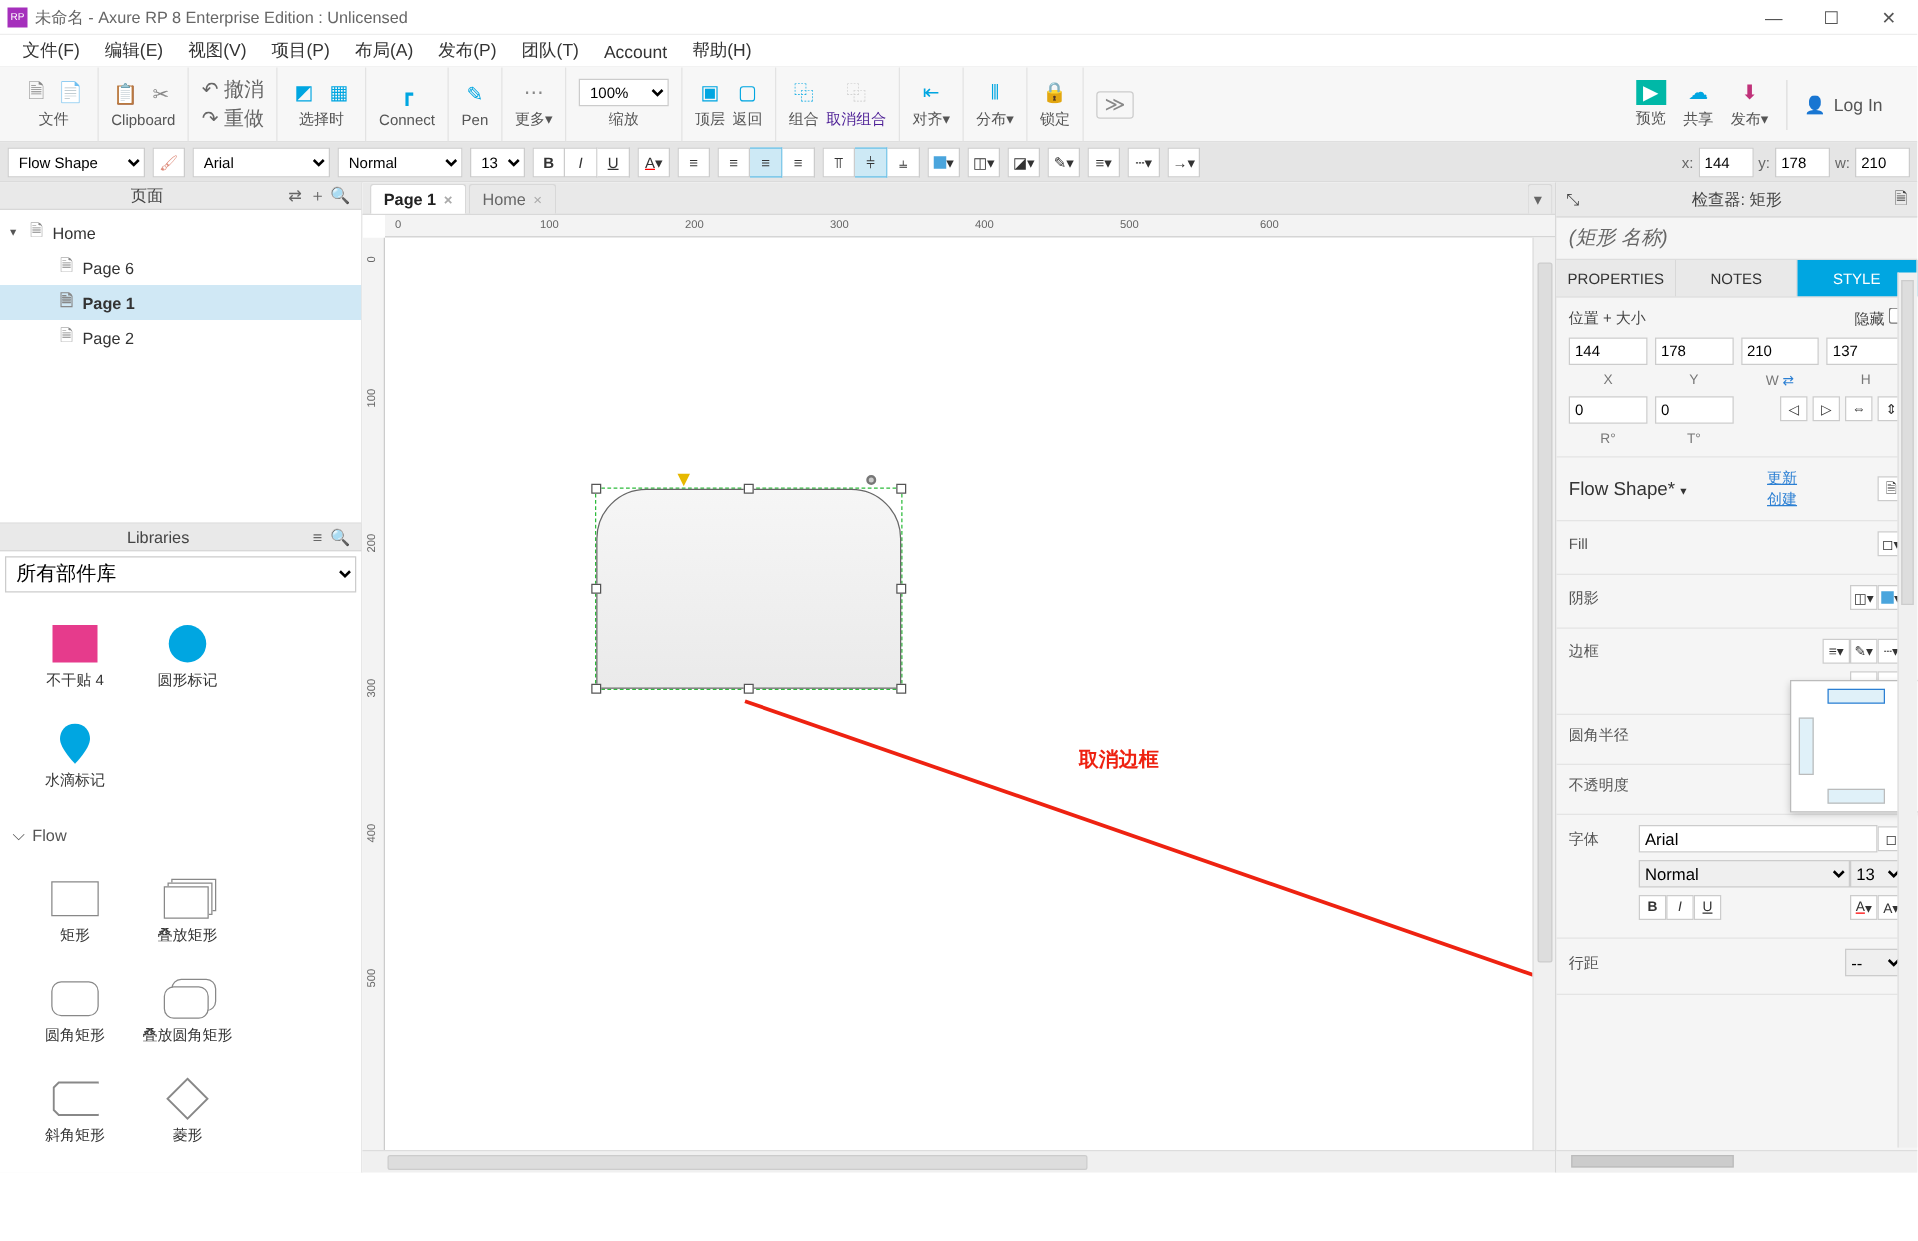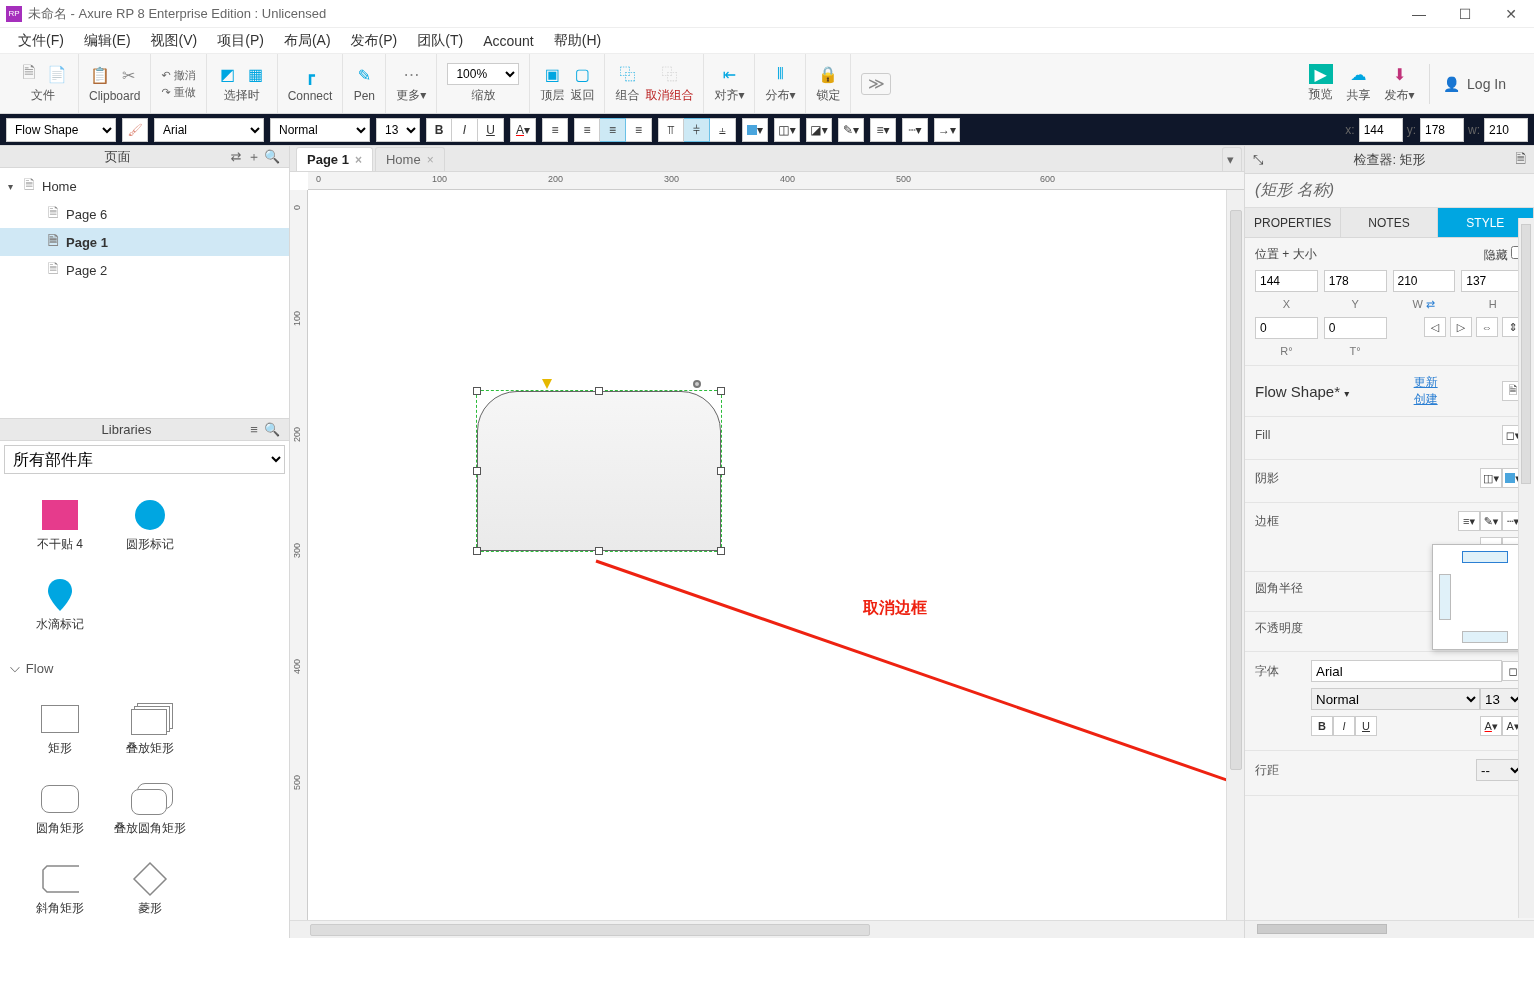--- a/index.html
+++ b/index.html
@@ -17,27 +17,27 @@
 .menubar span { padding: 0 10px; font-size: 14px; color: #333; }
 
 
 .toolbar { height: 60px; background: #f7f7f7; border-bottom: 1px solid #d8d8d8; display: flex; align-items: center; padding: 0 8px; }
 .tb-group { display: flex; flex-direction: column; align-items: center; padding: 0 10px; height: 100%; justify-content: center; border-right: 1px solid #e3e3e3; }
 .tb-group:last-of-type { border-right: none; }
 .tb-icons { display: flex; gap: 6px; align-items: center; }
 .tb-icon { width: 22px; height: 22px; display: flex; align-items: center; justify-content: center; color: #888; font-size: 16px; }
 .tb-icon.accent { color: #00a6e1; }
 .tb-label { font-size: 12px; color: #555; margin-top: 2px; }
-.tb-small { display: flex; flex-direction: column; font-size: 11px; color: #666; gap: 2px; }
+.tb-small { display: flex; flex-direction: column; font-size: 16px; color: #666; gap: 2px; }
 .zoom-sel { width: 72px; height: 22px; border: 1px solid #ccc; background: #fff; font-size: 12px; padding: 0 4px; }
 .tb-right { margin-left: auto; display: flex; align-items: center; gap: 14px; padding-right: 20px; }
 .login { display: flex; align-items: center; gap: 6px; color: #555; font-size: 14px; }
 
 
-.fmtbar { height: 32px; background: #0f172a; border-bottom: 1px solid #d8d8d8; display: flex; align-items: center; padding: 4px 6px; gap: 6px; }
+.fmtbar { height: 32px; background: #e5e5e5; border-bottom: 1px solid #d8d8d8; display: flex; align-items: center; padding: 4px 6px; gap: 6px; }
 .fmtbar select, .fmtbar input { height: 24px; border: 1px solid #ccc; background: #fff; font-size: 12px; padding: 0 4px; }
 .fmtbar .sel-wide { width: 110px; }
 .fmtbar .sel-med { width: 100px; }
 .fmtbar .sel-sm { width: 44px; }
 .fmt-btn { width: 26px; height: 24px; border: 1px solid #ccc; background: #fff; display: flex; align-items: center; justify-content: center; font-size: 12px; }
 .fmt-btn.active { background: #cde9f5; border-color: #69c0e6; }
 .fmt-group { display: flex; gap: 0; }
 .fmt-group .fmt-btn { border-left: none; }
 .fmt-group .fmt-btn:first-child { border-left: 1px solid #ccc; }
 .coord-group { margin-left: auto; display: flex; gap: 4px; align-items: center; font-size: 12px; color: #666; }
@@ -201,21 +201,21 @@
     </div>
   </div>
   <div class="tb-group">
     <div class="tb-icons">
       <div style="display:flex;flex-direction:column;align-items:center">
         <div class="tb-icon accent">⿻</div>
         <div class="tb-label">组合</div>
       </div>
       <div style="display:flex;flex-direction:column;align-items:center">
         <div class="tb-icon" style="color:#ccc">⿻</div>
-        <div class="tb-label" style="color:#b91c1c">取消组合</div>
+        <div class="tb-label" style="color:#4c1d95">取消组合</div>
       </div>
     </div>
   </div>
   <div class="tb-group">
     <div class="tb-icon accent">⇤</div>
     <div class="tb-label">对齐▾</div>
   </div>
   <div class="tb-group">
     <div class="tb-icon accent">⫴</div>
     <div class="tb-label">分布▾</div>
@@ -425,21 +425,21 @@
       <div style="flex:1"></div>
       <div class="tab" style="width:20px;padding:0 4px">▾</div>
     </div>
     <div class="ruler-h" id="ruler-h">
         <span style="left: 8px;">0</span>
         <span style="left: 124px;">100</span>
         <span style="left: 240px;">200</span>
         <span style="left: 356px;">300</span>
         <span style="left: 472px;">400</span>
         <span style="left: 588px;">500</span>
-        <span style="left: 732px; text-align: center;">600</span>
+        <span style="left: 700px; text-align: center;">600</span>
       </div>
     <div class="canvas-body">
       <div class="ruler-v" id="ruler-v">
           <span style="top: 20px;">0</span>
           <span style="top: 136px;">100</span>
           <span style="top: 252px;">200</span>
           <span style="top: 368px;">300</span>
           <span style="top: 484px;">400</span>
           <span style="top: 600px;">500</span>
         </div>

